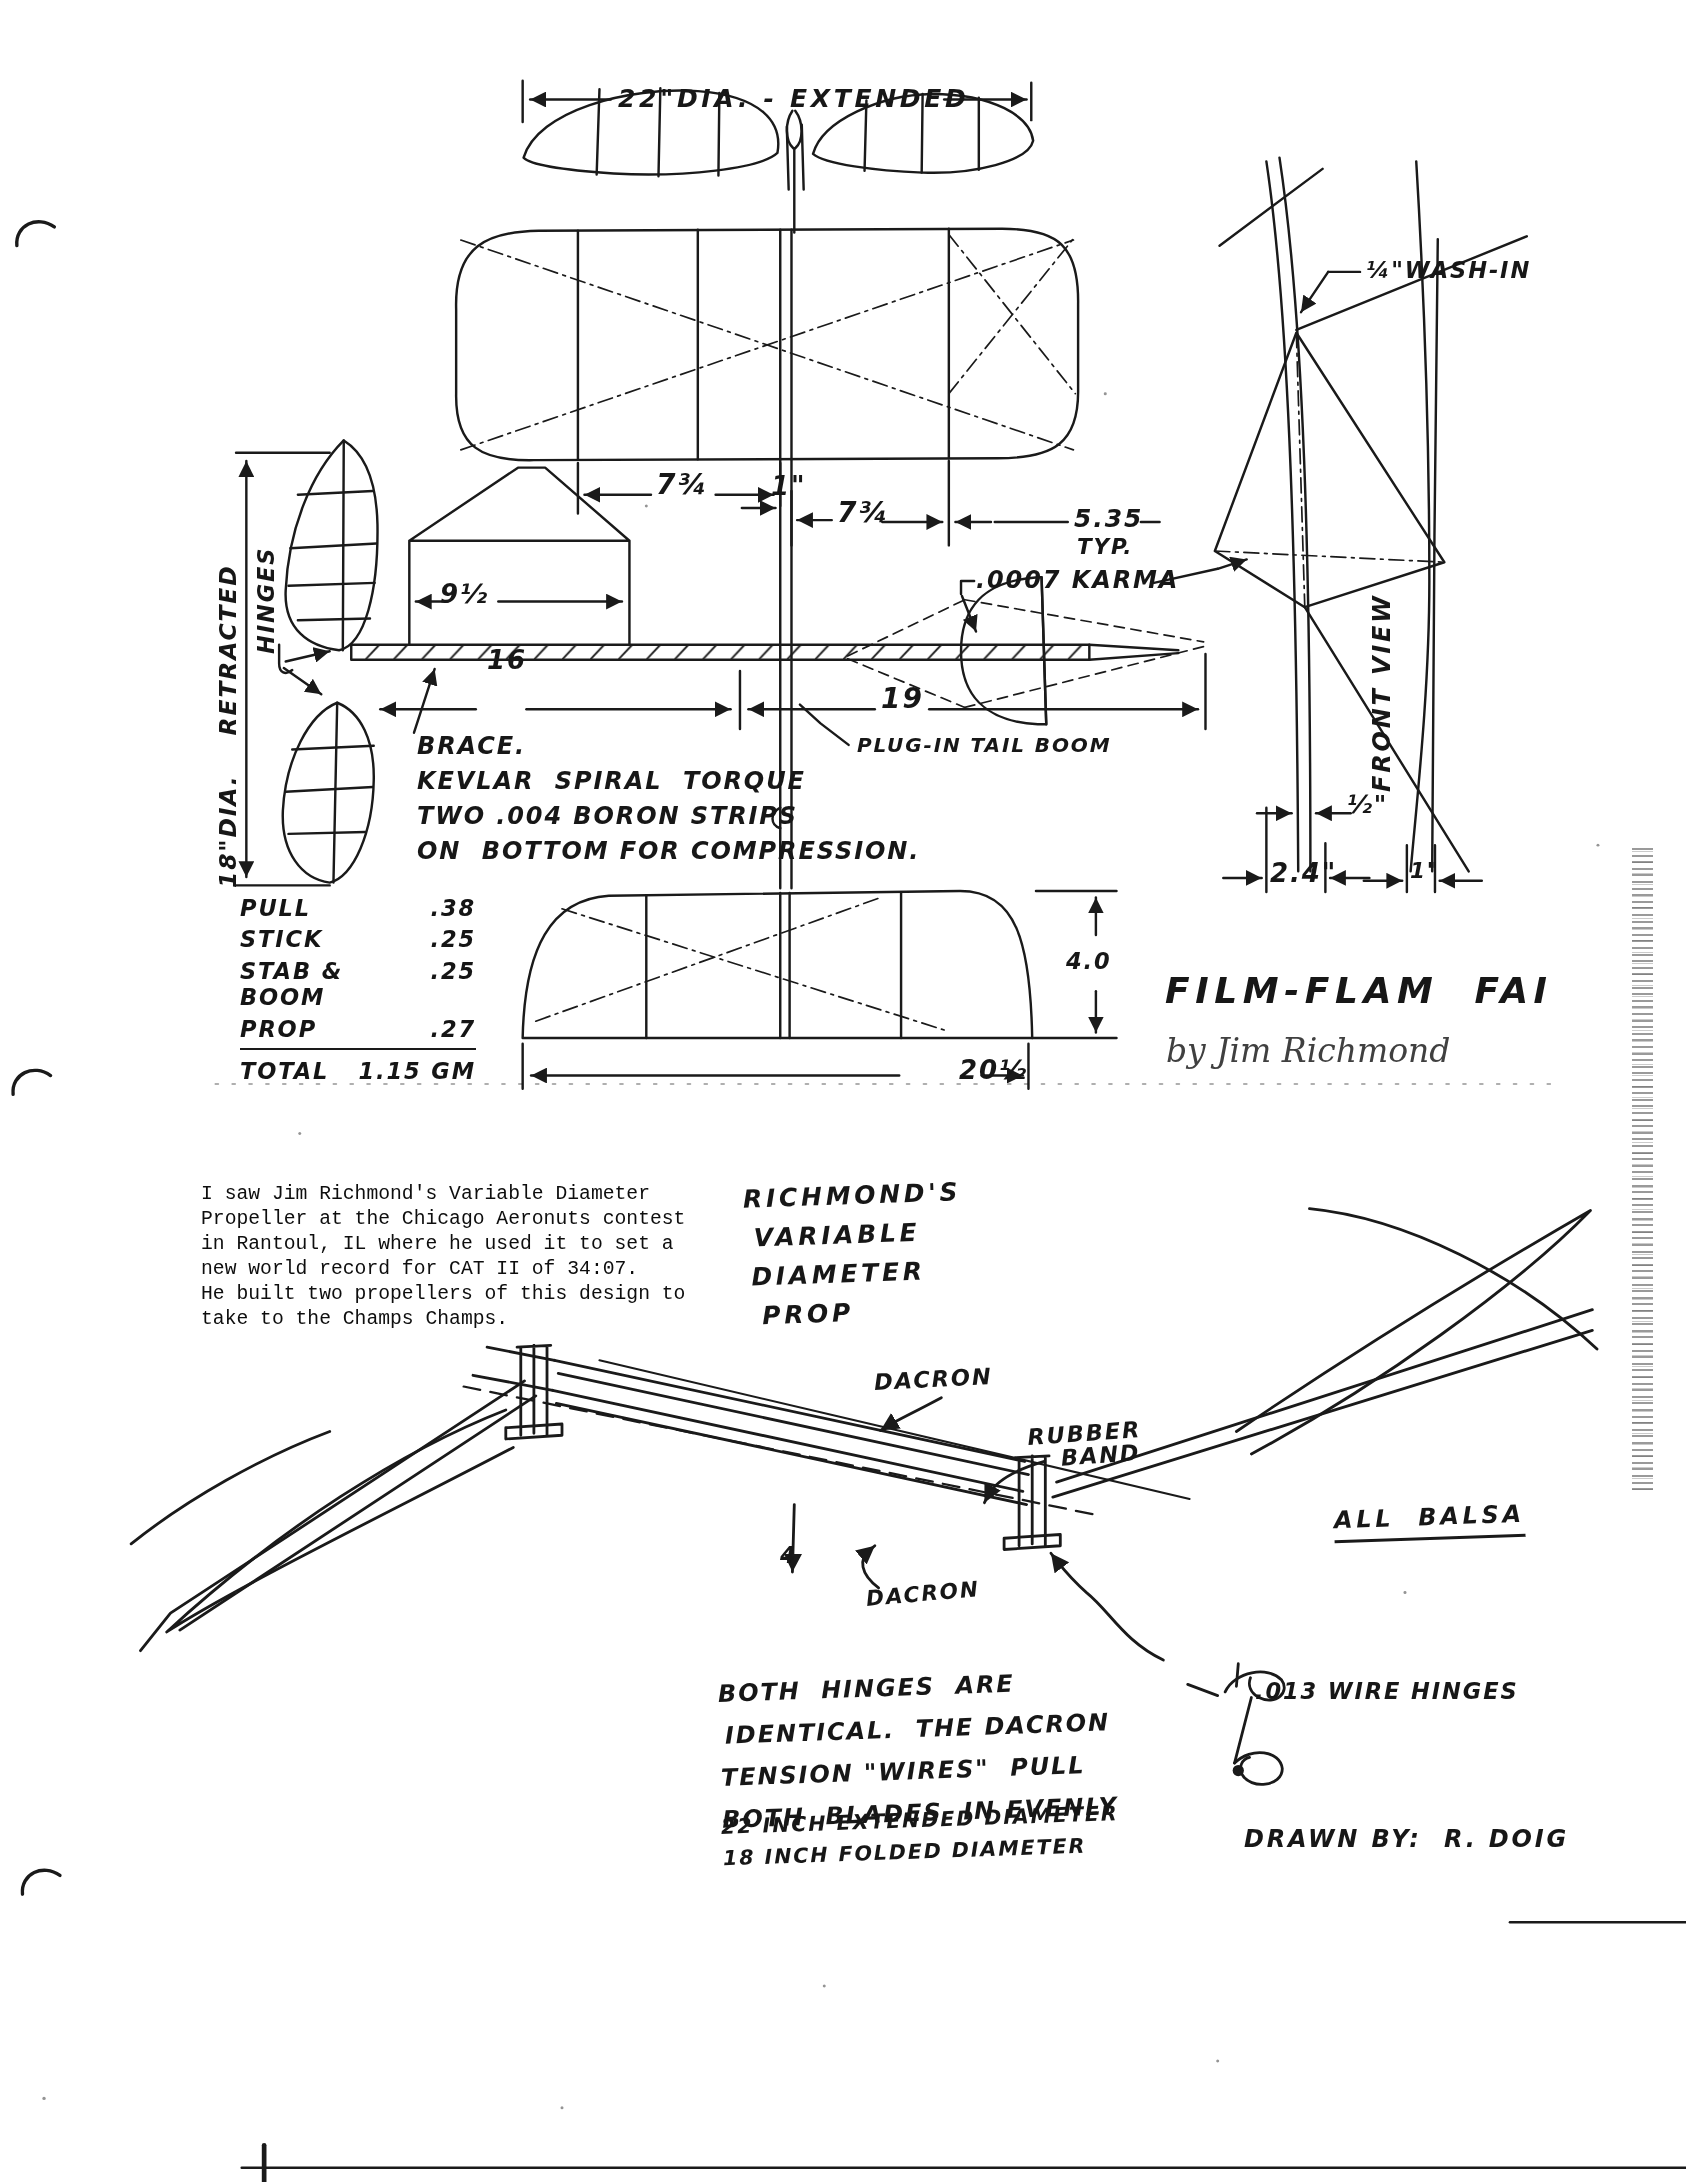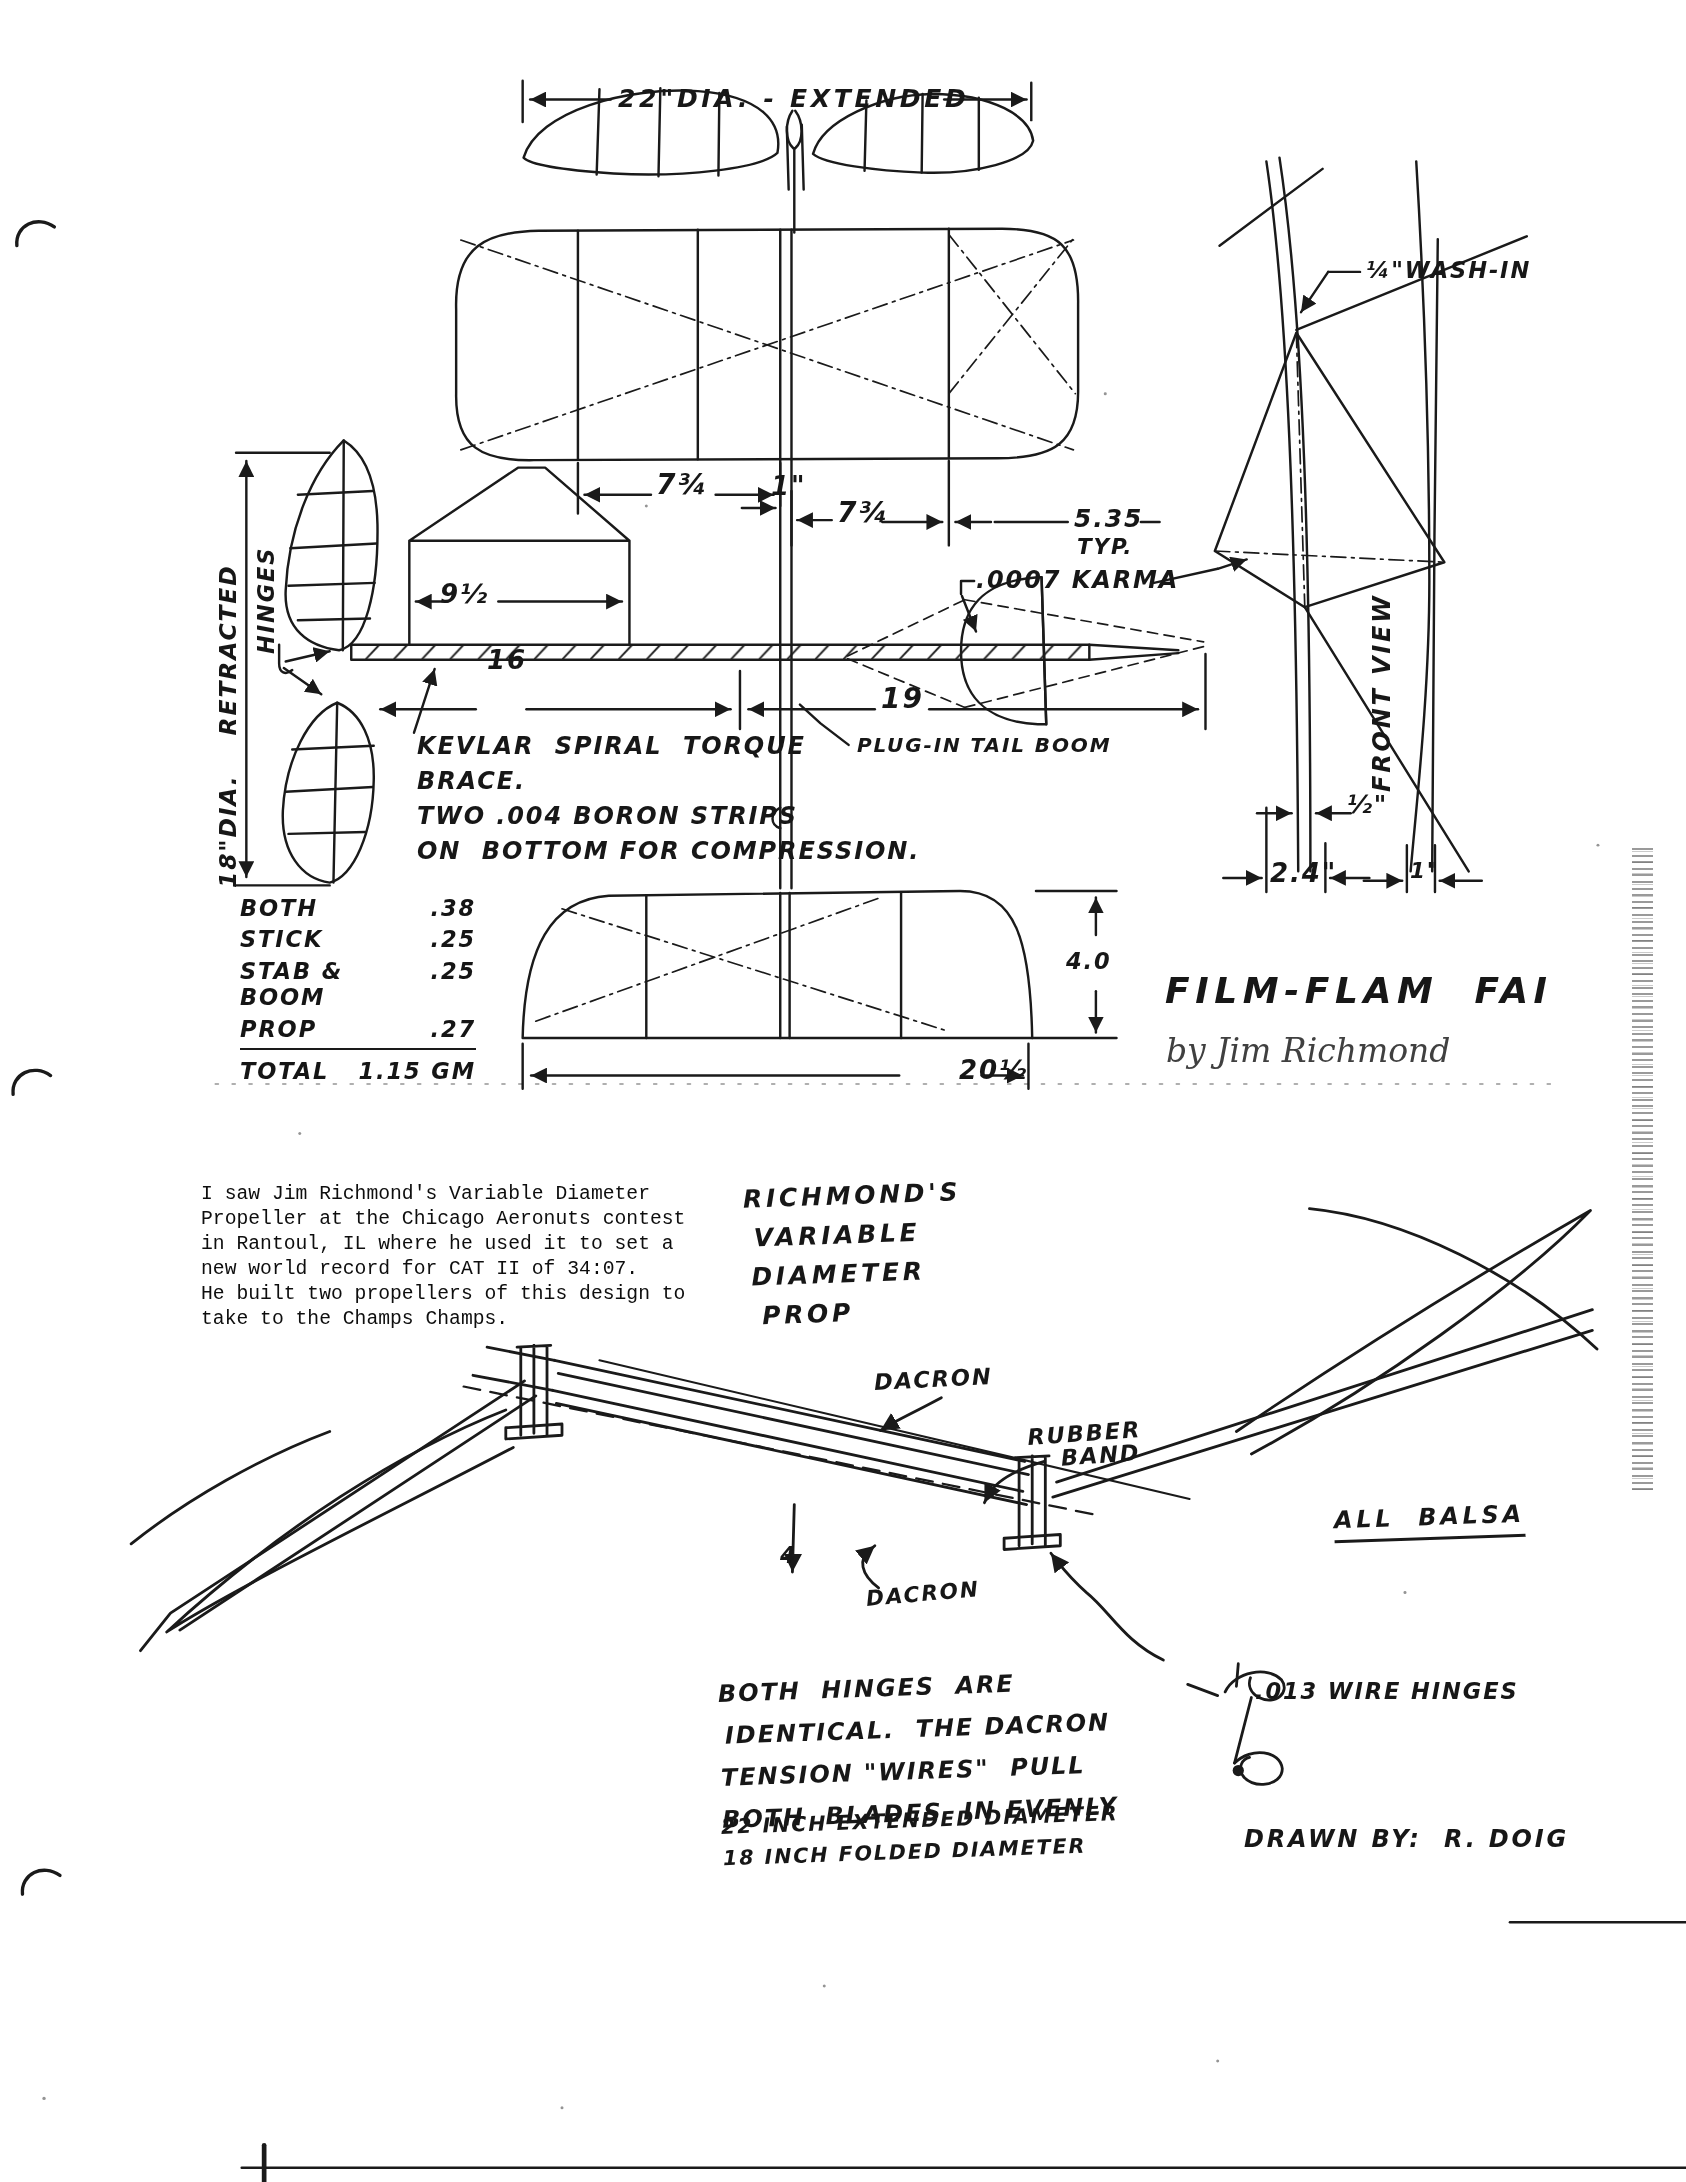--- a/index.html
+++ b/index.html
@@ -234,37 +234,37 @@
   <div class="hand" style="left:1077px;top:536px;font-size:21.5px">TYP.</div>
 
   <div class="hand" style="left:440px;top:581px;font-size:26px">9½</div>
   <div class="hand" style="left:487px;top:647px;font-size:26px">16</div>
   <div class="hand" style="left:881px;top:685px;font-size:28px">19</div>
 
   <div class="hand vrot" style="left:217px;top:888px;font-size:23.4px"><span>18"DIA.</span><span style="margin-left:39px">RETRACTED</span></div>
 
   <div class="hand vrot" style="left:255px;top:654px;font-size:22.5px">HINGES</div>
 
-  <div class="hand" style="left:417px;top:729px;font-size:24px;line-height:35px;white-space:pre"><div>KEVLAR  SPIRAL  TORQUE</div><div>BRACE.</div><div>TWO .004 BORON STRIPS</div><div>ON  BOTTOM FOR COMPRESSION.</div></div>
+  <div class="hand" style="left:417px;top:729px;font-size:24px;line-height:35px;white-space:pre"><div>BRACE.</div><div>KEVLAR  SPIRAL  TORQUE</div><div>TWO .004 BORON STRIPS</div><div>ON  BOTTOM FOR COMPRESSION.</div></div>
 
   <div class="hand" style="left:976px;top:568px;font-size:24px">.0007 KARMA</div>
   <div class="hand" style="left:857px;top:735px;font-size:20px">PLUG-IN TAIL BOOM</div>
 
   <div class="hand" style="left:1366px;top:259px;font-size:22.5px">¼"WASH-IN</div>
   <div class="hand vrot" style="left:1370px;top:792px;font-size:24px;letter-spacing:2.8px">FRONT VIEW</div>
   <div class="hand" style="left:1347px;top:793px;font-size:24px">½"</div>
   <div class="hand" style="left:1270px;top:860px;font-size:26px">2.4"</div>
   <div class="hand" style="left:1410px;top:860px;font-size:21.5px">1"</div>
 
   <div class="hand" style="left:1066px;top:950px;font-size:22.5px">4.0</div>
   <div class="hand" style="left:959px;top:1057px;font-size:26px">20½</div>
 
   <div class="wt">
     <div class="row">
-      <span>BOTH</span>
+      <span>PULL</span>
       <span>.38</span>
       </div>
     <div class="row">
       <span>STICK</span>
       <span>.25</span>
       </div>
     <div class="row">
       <span>STAB &amp; BOOM</span>
       <span>.25</span>
       </div>

